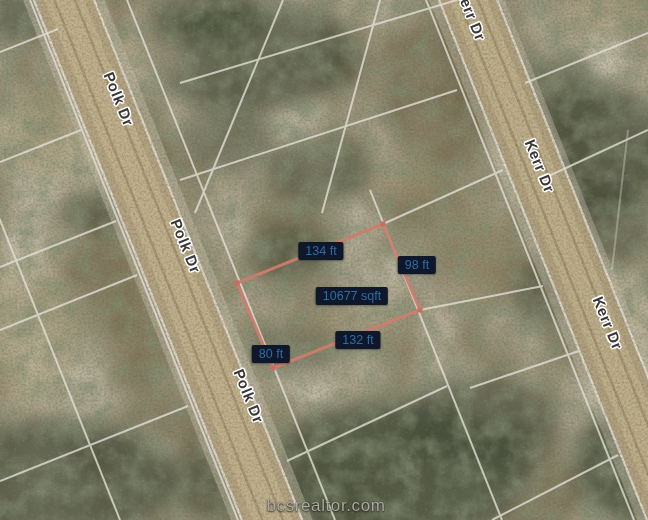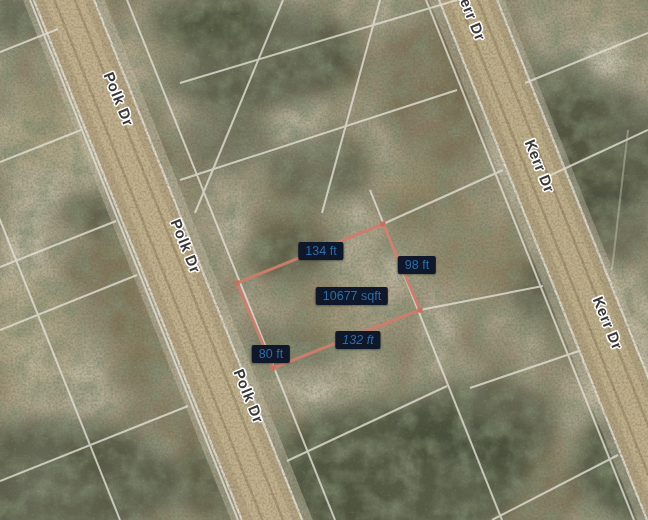--- a/index.html
+++ b/index.html
@@ -158,16 +158,17 @@
   <div class="street-label" style="left:186px;top:246px;">Polk Dr</div>
   <div class="street-label" style="left:249px;top:396px;">Polk Dr</div>
   <div class="street-label" style="left:471px;top:14px;">Kerr Dr</div>
   <div class="street-label" style="left:540px;top:166px;">Kerr Dr</div>
   <div class="street-label" style="left:608px;top:323px;">Kerr Dr</div>
 
   <div class="dim-label" style="left:321px;top:251px;">134 ft</div>
   <div class="dim-label" style="left:417px;top:265px;">98 ft</div>
   <div class="dim-label" style="left:352px;top:296px;">10677 sqft</div>
   <div class="dim-label" style="left:271px;top:326px;margin-top:28px;">80 ft</div>
-  <div class="dim-label" style="left:358px;top:340px;font-style:italic;">132 ft</div>
+  <div class="dim-label" style="left:358px;top:340px;">132 ft</div>
 
+  <div class="watermark" style="left:326px;top:506px;">bcsrealtor.com</div>
 
 </div>
 
 </body></html>

